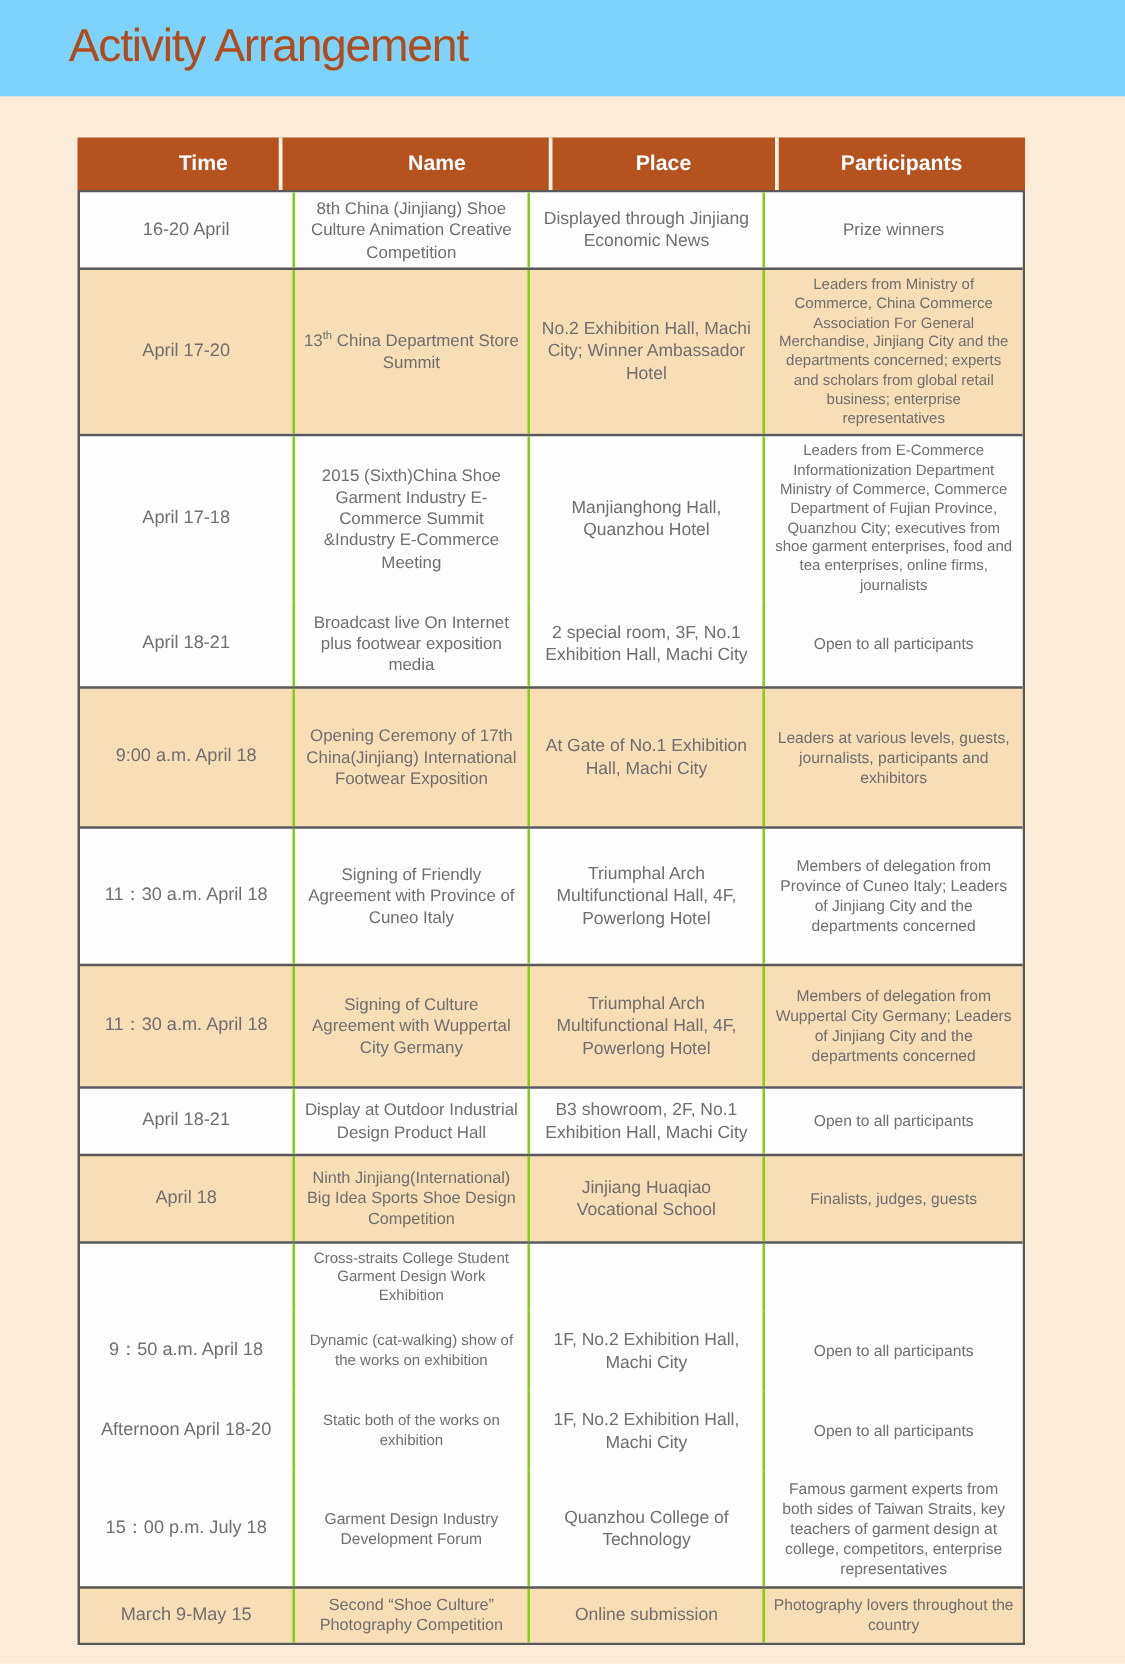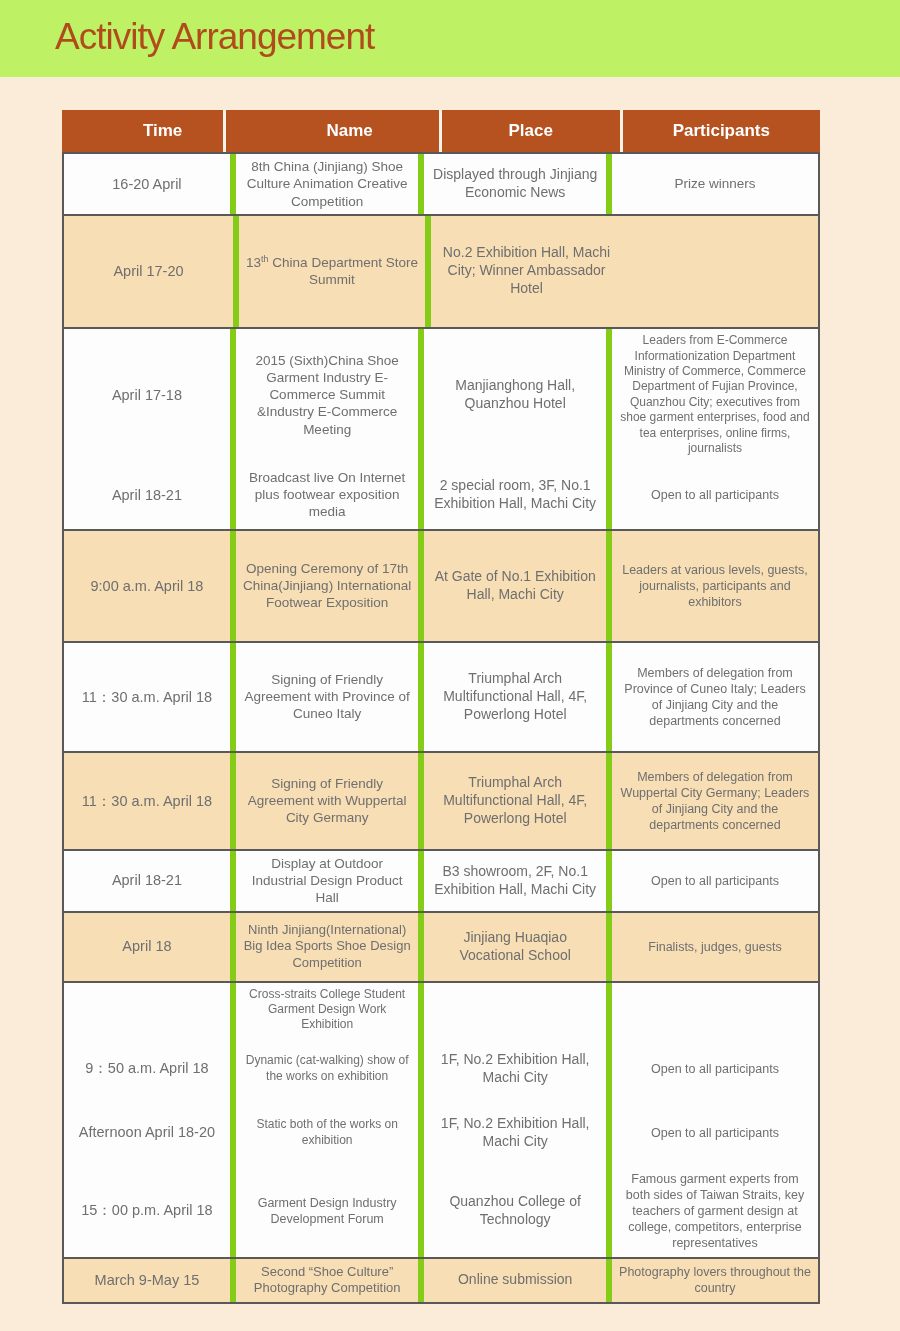--- a/index.html
+++ b/index.html
@@ -4,21 +4,21 @@
 <style>
   * { margin:0; padding:0; box-sizing:border-box; }
   html,body { width:900px; }
   body {
     height:1331px;
     background:#fbecd9;
     font-family:"Liberation Sans", sans-serif;
     overflow:hidden;
   }
   .top-band {
-    background:#bef264;
+    background:#7dd3fc;
     height:77px;
     width:900px;
   }
   .page-title {
     padding:16px 0 0 55px;
     font-size:37px;
     font-weight:400;
     letter-spacing:-1px;
     color:#b04c1c;
   }
@@ -40,21 +40,21 @@
   .tbody { border:2px solid #595959; background:#fdfdfd; }
   .group { border-top:2px solid #595959; }
   .group:first-child { border-top:none; }
   .group.peach { background:#f7deb5; }
   .group.white { background:#fdfdfd; }
   .subrow { display:flex; }
   .cell {
     display:flex; flex-direction:row; align-items:center; justify-content:center;
     text-align:center; color:#6f6f6f;
     padding:4px 7px; line-height:1.28;
-    border-right:6px solid #84cc16;
+    border-right:2px solid #84cc16;
   }
   .cell:last-child { border-right:none; }
   .cell.c1 { width:175px; font-size:14.5px; }
   .cell.c2 { width:192px; font-size:13.5px; }
   .cell.c3 { width:191px; font-size:14px; }
   .cell.c4 { width:210px; font-size:12.5px; }
   .cell.sm { font-size:12px; }
   sup.ord { font-size:9px; vertical-align:super; line-height:0; }
 </style>
 </head>
@@ -84,20 +84,21 @@
       </div>
     </div>
 
     <div class="group peach">
       <div class="subrow" style="min-height:111px;">
         <div class="cell c1">April 17-20</div>
         <div class="cell c2">
             <span style="display:inline;"><span>13</span><sup class="ord">th</sup><span>&nbsp;China Department Store Summit</span></span>
           </div>
         <div class="cell c3">No.2 Exhibition Hall, Machi City; Winner Ambassador Hotel</div>
+        <div class="cell c4" style="font-size:12px;">Leaders from Ministry of Commerce, China Commerce Association For General Merchandise, Jinjiang City and the departments concerned; experts and scholars from global retail business; enterprise representatives</div>
       </div>
     </div>
 
     <div class="group white">
       <div class="subrow" style="min-height:132px;">
         <div class="cell c1">April 17-18</div>
         <div class="cell c2">2015 (Sixth)China Shoe Garment Industry E-Commerce Summit &amp;Industry E-Commerce Meeting</div>
         <div class="cell c3">Manjianghong Hall, Quanzhou Hotel</div>
         <div class="cell c4" style="font-size:12px;">Leaders from E-Commerce Informationization Department Ministry of Commerce, Commerce Department of Fujian Province, Quanzhou City; executives from shoe garment enterprises, food and tea enterprises, online firms, journalists</div>
       </div>
@@ -123,21 +124,21 @@
         <div class="cell c1">11：30 a.m. April 18</div>
         <div class="cell c2">Signing of Friendly Agreement with Province of Cuneo Italy</div>
         <div class="cell c3">Triumphal Arch Multifunctional Hall, 4F, Powerlong Hotel</div>
         <div class="cell c4">Members of delegation from Province of Cuneo Italy; Leaders of Jinjiang City and the departments concerned</div>
       </div>
     </div>
 
     <div class="group peach">
       <div class="subrow" style="min-height:96px;">
         <div class="cell c1">11：30 a.m. April 18</div>
-        <div class="cell c2">Signing of Friendly Agreement with Wuppertal City Germany</div>
+        <div class="cell c2">Signing of Culture Agreement with Wuppertal City Germany</div>
         <div class="cell c3">Triumphal Arch Multifunctional Hall, 4F, Powerlong Hotel</div>
         <div class="cell c4">Members of delegation from Wuppertal City Germany; Leaders of Jinjiang City and the departments concerned</div>
       </div>
     </div>
 
     <div class="group white">
       <div class="subrow" style="min-height:52px;">
         <div class="cell c1">April 18-21</div>
         <div class="cell c2">Display at Outdoor Industrial Design Product Hall</div>
         <div class="cell c3">B3 showroom, 2F, No.1 Exhibition Hall, Machi City</div>
@@ -167,21 +168,21 @@
         <div class="cell c3">1F, No.2 Exhibition Hall, Machi City</div>
         <div class="cell c4">Open to all participants</div>
       </div>
       <div class="subrow" style="min-height:64px;">
         <div class="cell c1">Afternoon April 18-20</div>
         <div class="cell c2 sm">Static both of the works on exhibition</div>
         <div class="cell c3">1F, No.2 Exhibition Hall, Machi City</div>
         <div class="cell c4">Open to all participants</div>
       </div>
       <div class="subrow" style="min-height:92px;">
-        <div class="cell c1">15：00 p.m. April 18</div>
+        <div class="cell c1">15：00 p.m. July 18</div>
         <div class="cell c2 sm" style="font-size:12.5px;">Garment Design Industry Development Forum</div>
         <div class="cell c3">Quanzhou College of Technology</div>
         <div class="cell c4">Famous garment experts from both sides of Taiwan Straits, key teachers of garment design at college, competitors, enterprise representatives</div>
       </div>
     </div>
 
     <div class="group peach">
       <div class="subrow" style="min-height:43px;">
         <div class="cell c1">March 9-May 15</div>
         <div class="cell c2" style="font-size:13px;">Second “Shoe Culture” Photography Competition</div>

